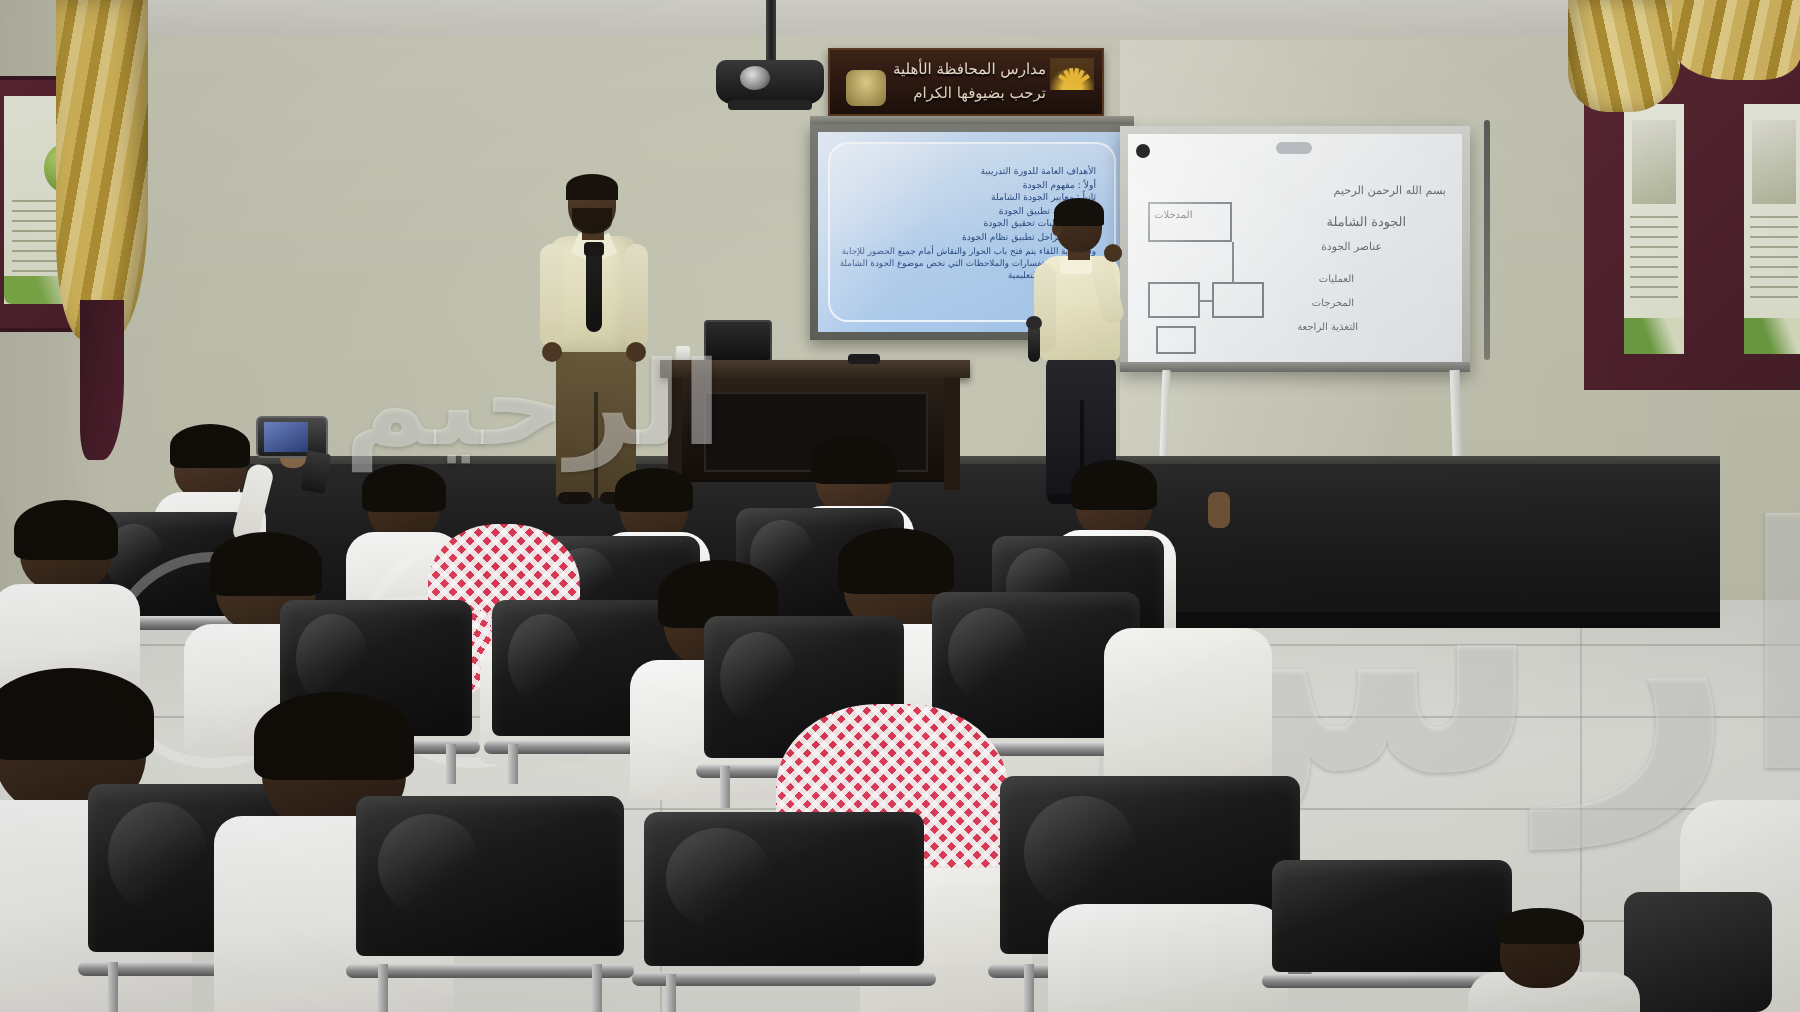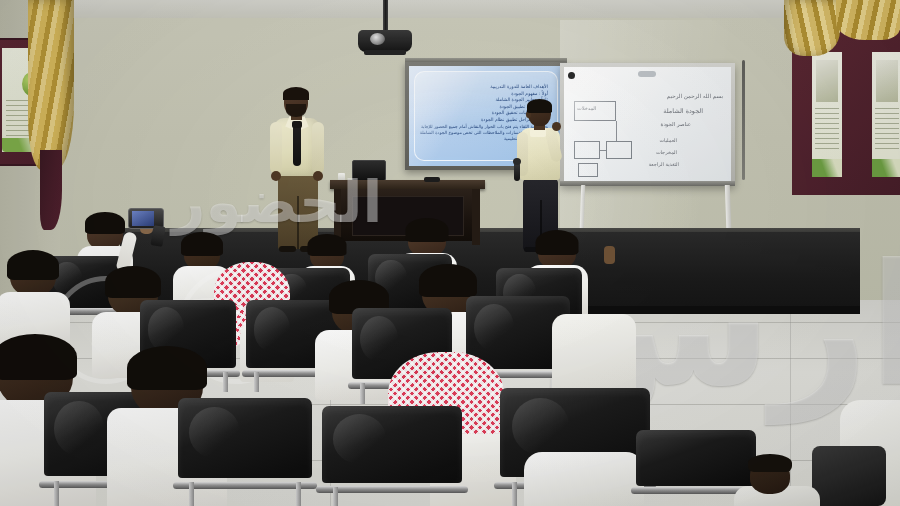--- a/index.html
+++ b/index.html
@@ -338,20 +338,33 @@
     <span class="ps-foot"></span>
   </div>
   <div class="abs" id="curtain-right"></div>
   <div class="abs" id="curtain-right2"></div>
 
   <div class="abs" id="proj-pole"></div>
   <div class="abs" id="projector"></div>
   <div class="abs" id="proj-lens"></div>
   <div class="abs" id="proj-foot"></div>
 
+  <div class="abs" id="banner">
+    <span class="abs" id="banner-crest"></span>
+    <span class="abs" id="banner-sun">
+      <i class="sun-ray" style="transform:rotate(-55deg)"></i>
+      <i class="sun-ray" style="transform:rotate(-30deg)"></i>
+      <i class="sun-ray" style="transform:rotate(-10deg)"></i>
+      <i class="sun-ray" style="transform:rotate(10deg)"></i>
+      <i class="sun-ray" style="transform:rotate(30deg)"></i>
+      <i class="sun-ray" style="transform:rotate(55deg)"></i>
+    </span>
+    <span class="abs" id="banner-line1">مدارس المحافظة الأهلية</span>
+    <span class="abs" id="banner-line2">ترحب بضيوفها الكرام</span>
+  </div>
 
   <div class="abs" id="screen-bar-top"></div>
   <div class="abs" id="screen-frame"></div>
   <div class="abs" id="screen-surface"></div>
   <div class="abs" id="slide-inner"></div>
   <div class="abs" id="slide-bullets">
     <div class="sb">الأهداف العامة للدورة التدريبية</div>
     <div class="sb">أولاً : مفهوم الجودة</div>
     <div class="sb">ثانياً : معايير الجودة الشاملة</div>
     <div class="sb">ثالثاً : أهمية تطبيق الجودة</div>
@@ -440,21 +453,21 @@
     <span class="abs" id="p2-hand-up"></span>
     <span class="abs" id="p2-mic"></span>
     <span class="abs" id="p2-mic-head"></span>
     <span class="abs" id="p2-collar"></span>
     <span class="abs" id="p2-neck"></span>
     <span class="abs" id="p2-head"></span>
     <span class="abs" id="p2-ear"></span>
     <span class="abs" id="p2-hair"></span>
   </div>
 
-  <div class="abs wm" id="wm-small">الحضور</div>
+  <div class="abs wm" id="wm-small">الرحيم</div>
 
   <div class="abs student" style="left:78px;top:214px;width:54px;height:76px">
     <span class="head" style="top:2px;width:36px;height:34px;background:linear-gradient(160deg,#5a4130,#36251a)"></span>
     <span class="hair" style="width:40px;height:22px"></span>
     <span class="body" style="top:32px;width:56px;height:46px"></span>
   </div>
   <div class="abs chair" style="left:46px;top:256px;width:78px;height:70px">
     <span class="back"></span>
     <span class="sheen"></span>
     <span class="rail"></span>

